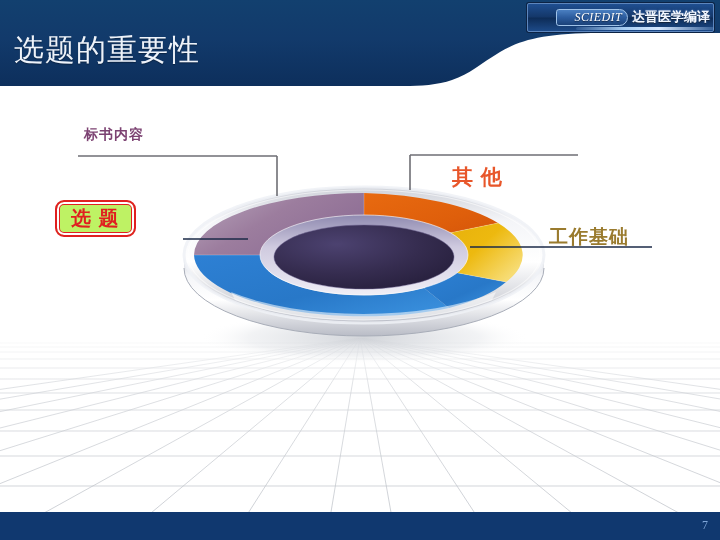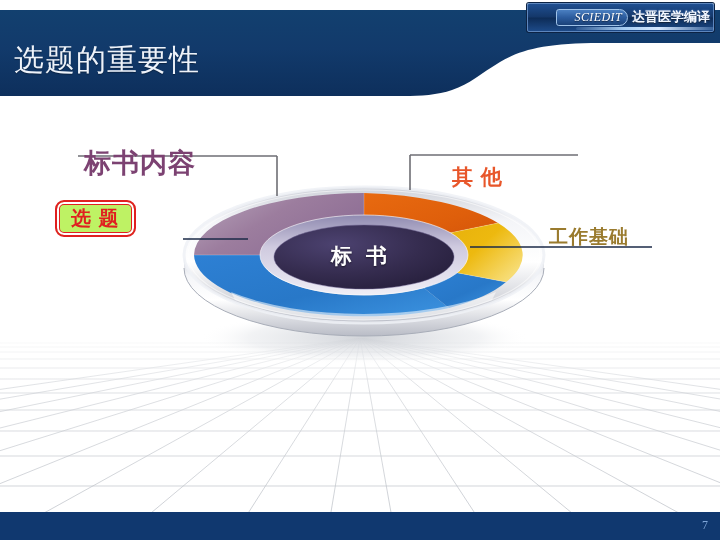--- a/index.html
+++ b/index.html
@@ -4,21 +4,21 @@
 <style>
   html,body{margin:0;padding:0;}
   body{
     width:720px;height:540px;overflow:hidden;
     font-family:"Liberation Sans","DejaVu Sans",sans-serif;
     background:#ffffff;position:relative;
   }
   #slide{position:absolute;inset:0;width:720px;height:540px;background:#fff;overflow:hidden;}
 
   
-  .header-wrap{position:absolute;left:0;top:10px;width:716px;height:100px;}
+  .header-wrap{position:absolute;left:0;top:0;width:716px;height:100px;}
   .header-svg{position:absolute;left:0;top:0;}
   .slide-title{
     position:absolute;left:14px;top:30px;
     font-size:30px;color:#eef3fa;letter-spacing:1px;
     font-weight:400;white-space:nowrap;
     text-shadow:0 1px 1px rgba(0,0,0,.35);
   }
 
   
   .logo{
@@ -53,23 +53,22 @@
 
   
   .floor{position:absolute;left:0;top:338px;width:720px;height:180px;}
 
   
   .donut{position:absolute;left:176px;top:160px;width:370px;height:210px;}
 
   
   .lbl{position:absolute;white-space:nowrap;}
   .lbl-content{
-    left:84px;top:126px;font-size:27px;font-weight:bold;color:#7c4272;
+    left:84px;top:126px;font-size:14px;font-weight:bold;color:#7c4272;
     letter-spacing:1px;
-    margin-top:19px;
   }
   .lbl-other{
     left:452px;top:126px;font-size:21px;font-weight:bold;color:#e8562a;
     letter-spacing:1px;
     margin-top:37px;
   }
   .lbl-basis{
     left:549px;top:224px;font-size:19px;font-weight:bold;color:#9a7b2e;
     letter-spacing:1px;
   }
@@ -286,25 +285,20 @@
 
     <ellipse cx="188" cy="95" rx="104" ry="40" fill="url(#innerRimGrad)"></ellipse>
     <ellipse cx="188" cy="95" rx="104" ry="40" fill="none" stroke="#ffffff" stroke-width="1" opacity="0.6"></ellipse>
 
     <ellipse cx="188" cy="97" rx="90" ry="32" fill="url(#hubGrad)"></ellipse>
     <ellipse cx="188" cy="97" rx="90" ry="32" fill="none" stroke="#6c6190" stroke-width="0.8" opacity="0.6"></ellipse>
 
     <path d="M55,132 A180,68 0 0 0 320,132 L316,140 A180,68 0 0 1 59,140 Z" fill="#ffffff" opacity="0.55"></path>
   </svg>
 
-  <div style="position:absolute;left:176px;top:160px;width:370px;height:210px;pointer-events:none;">
-    <div style="position:absolute;left:0;top:82px;width:370px;text-align:center;
-                font-size:21px;font-weight:bold;color:#ffffff;letter-spacing:4px;
-                text-shadow:0 1px 2px rgba(0,0,0,.55);">标  书</div>
-  </div>
 
   <svg class="leaders" width="720" height="540" viewBox="0 0 720 540">
 
     <g stroke="#6e6e74" stroke-width="1.6" fill="none">
       <line x1="78" y1="156" x2="277" y2="156"></line>
       <line x1="277" y1="156" x2="277" y2="196"></line>
     </g>
 
     <g stroke="#6e6e74" stroke-width="1.6" fill="none">
       <line x1="410" y1="155" x2="578" y2="155"></line>

